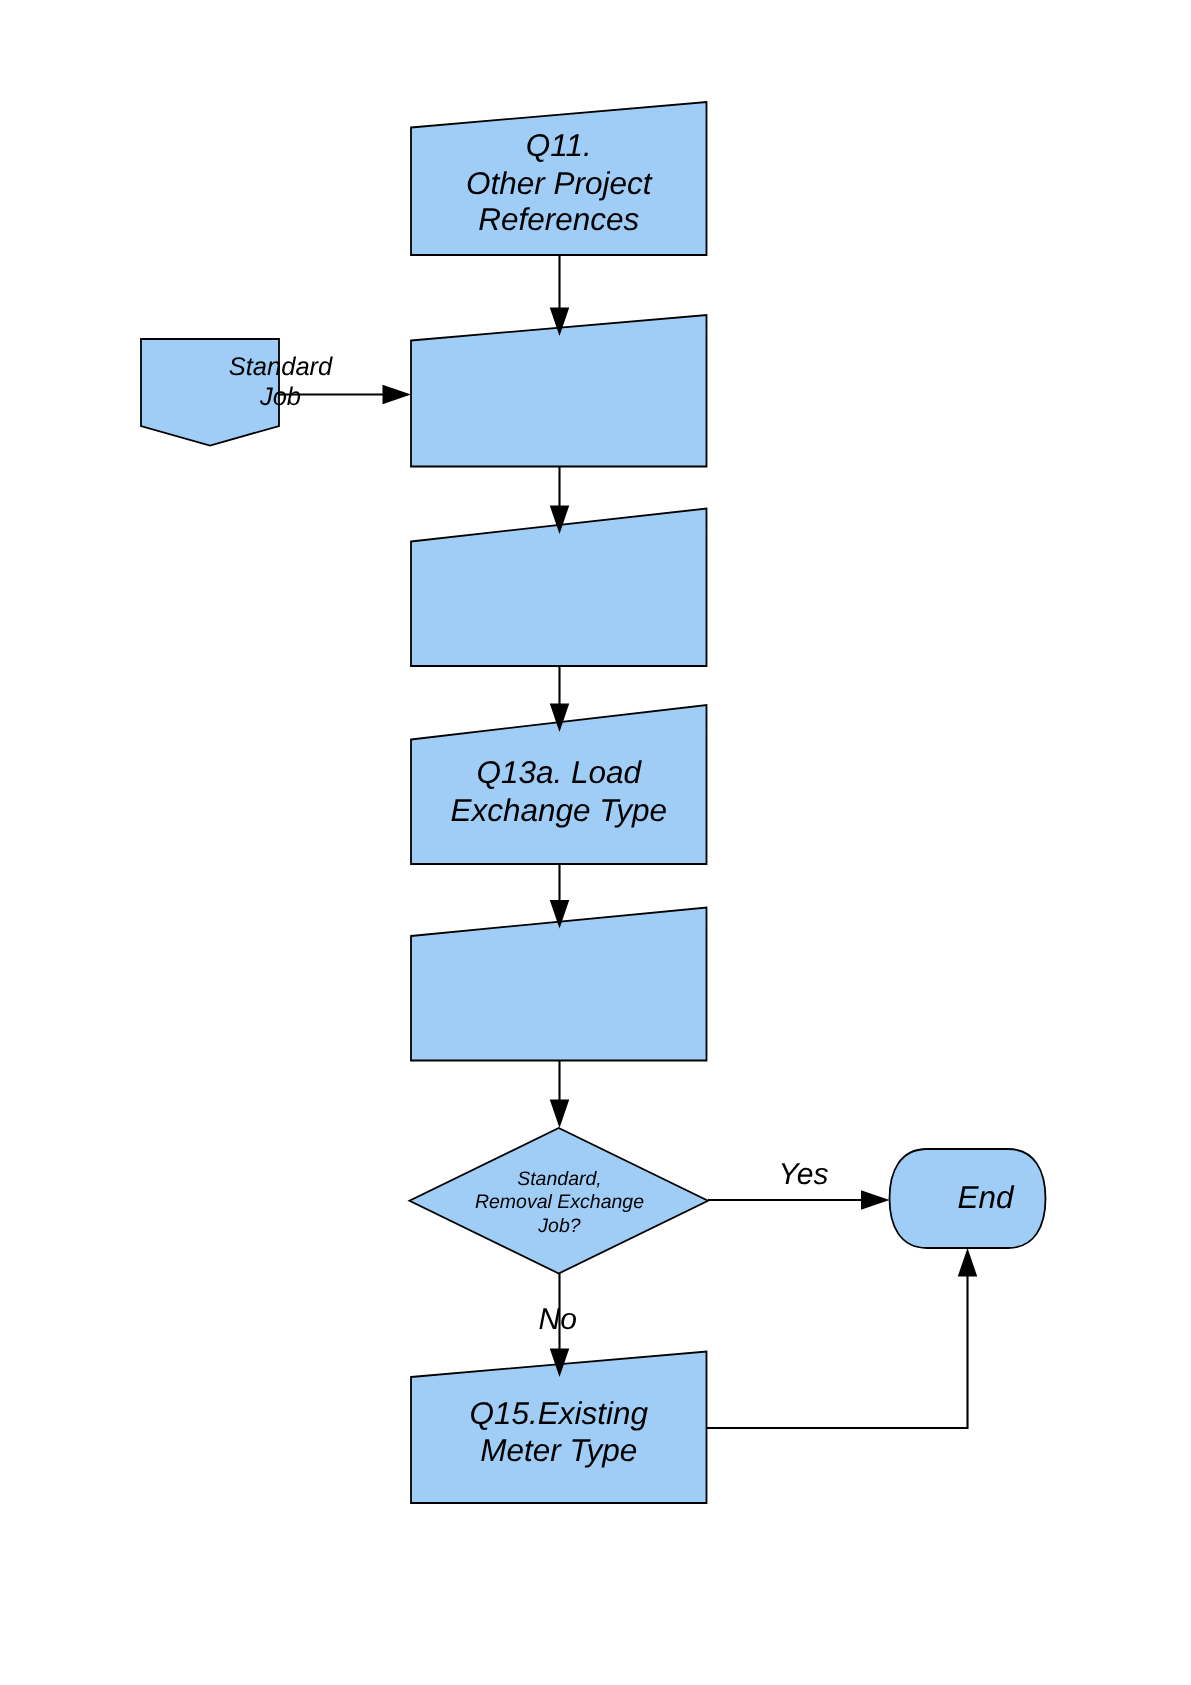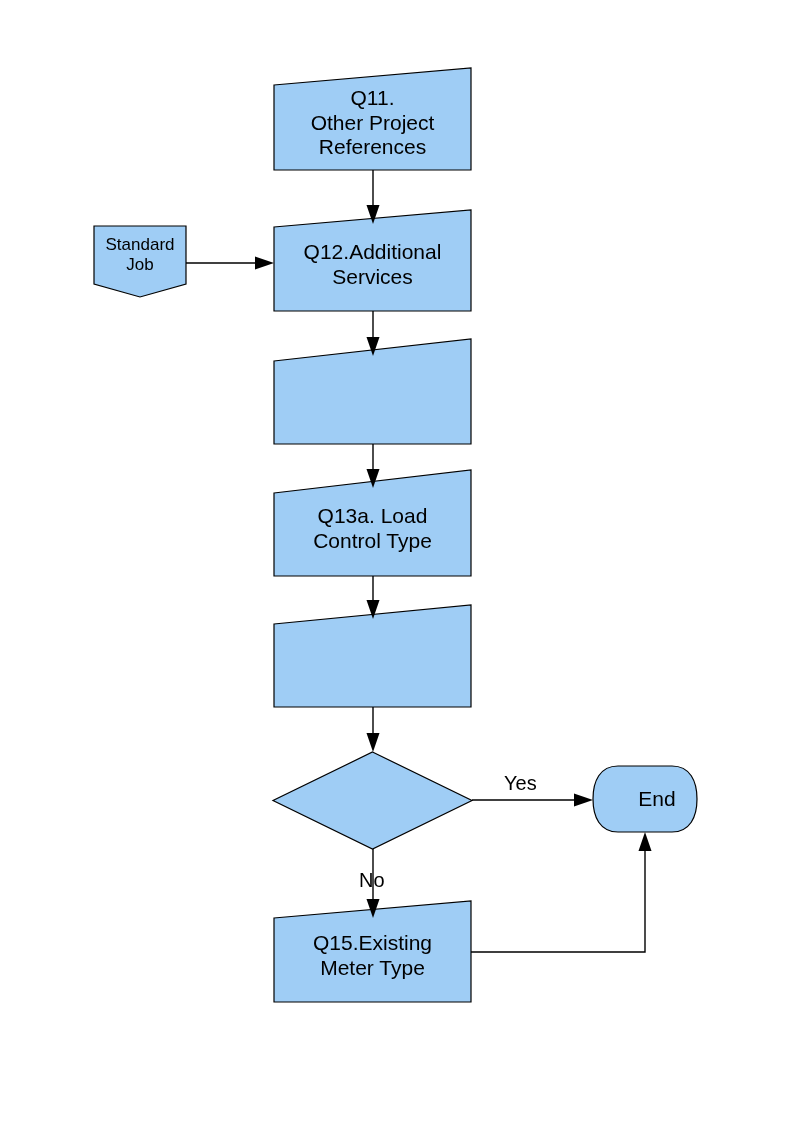--- a/index.html
+++ b/index.html
@@ -14,20 +14,21 @@
     font-family: "Liberation Sans", sans-serif;
     position: relative;
     overflow: hidden;
   }
   #flow-root {
     position: absolute;
     left: 0;
     top: 0;
     width: 794px;
     height: 983px;
+    font-style: italic;
   }
   svg#flow-svg {
     position: absolute;
     left: 0;
     top: 0;
     width: 794px;
     height: 1123px;
     display: block;
   }
   .shape-path {
@@ -141,34 +142,35 @@
       <polyline class="conn-line" points="471,952 645,952 645,844"></polyline>
       <path class="arrow-head" d="M 645,832 L 638.5,851 L 651.5,851 Z"></path>
     </g>
 
   </svg>
 
   <div class="node-label lbl-big" style="left:274px; top:76px; width:197px; height:94px;">Q11.
 Other Project
 References</div>
 
-  <div class="node-label lbl-mid" style="left:94px; top:226px; width:92px; height:58px;">Standard
+  <div class="node-label lbl-mid" style="left:94px; top:226px; width:92px; height:58px;padding-left:47px;">Standard
 Job</div>
 
-  <div class="node-label lbl-big" style="left:274px; top:218px; width:197px; height:93px;">Q12.Additional
-Services</div>
 
 
   <div class="node-label lbl-big" style="left:274px; top:481px; width:197px; height:95px;">Q13a. Load
-Control Type</div>
+Exchange Type</div>
 
 
+  <div class="node-label lbl-small" style="left:288px; top:757px; width:170px; height:88px;">Standard,
+Removal Exchange
+Job?</div>
 
   <div class="node-label lbl-big" style="left:593px; top:766px; width:104px; height:66px;padding-left:12px;">End</div>
 
   <div class="node-label lbl-big" style="left:274px; top:909px; width:197px; height:93px;text-align:center;">Q15.Existing
 Meter Type</div>
 
-  <div class="edge-label" style="left:504px; top:772px;">Yes</div>
+  <div class="edge-label" style="left:519px; top:772px;">Yes</div>
 
   <div class="edge-label" style="left:327px; top:869px;margin-left:32px;">No</div>
 
 </div>
 
 </body></html>

